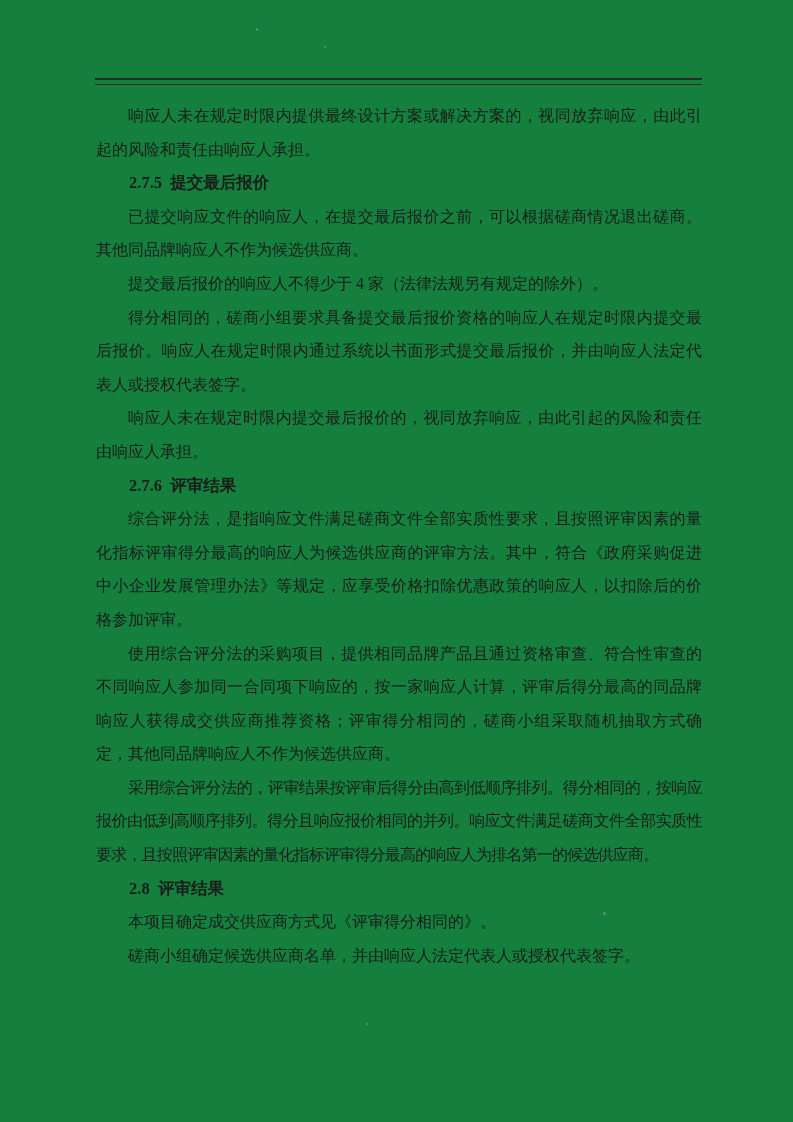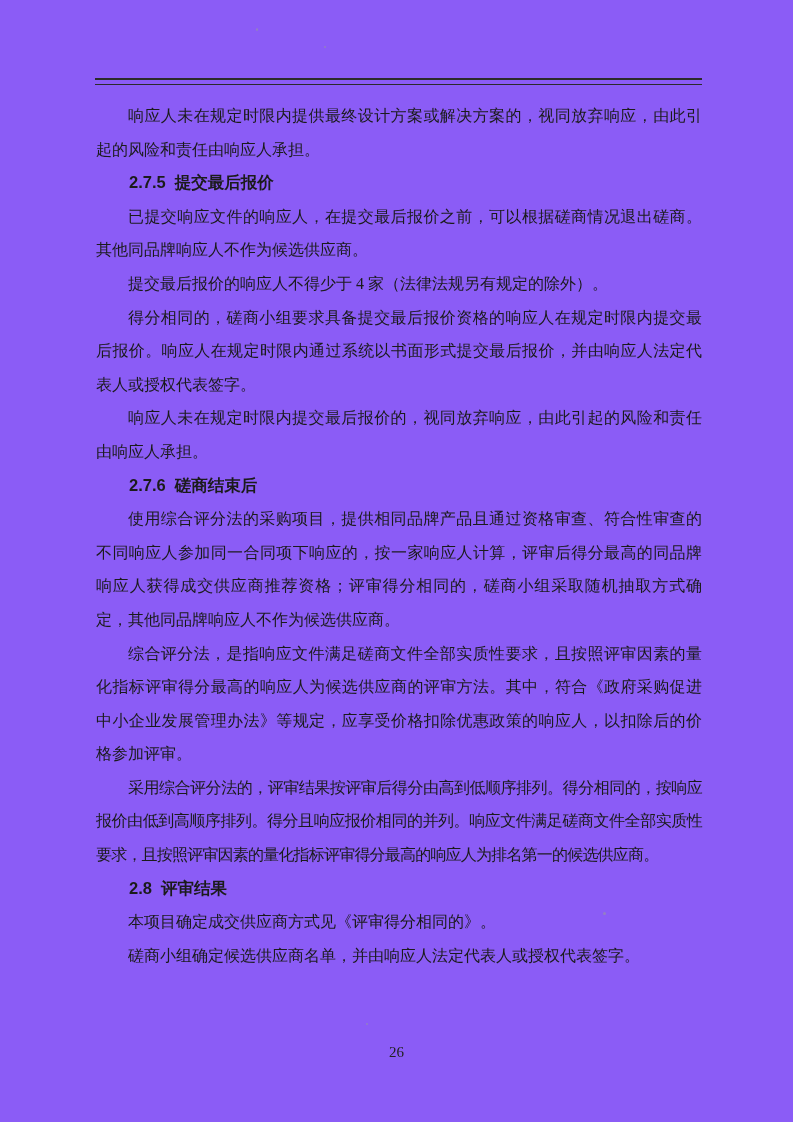--- a/index.html
+++ b/index.html
@@ -4,21 +4,21 @@
 <style>
   html, body {
     margin: 0;
     padding: 0;
     background: #ffffff;
   }
   .page {
     position: relative;
     width: 793px;
     height: 1122px;
-    background: #8b5cf6;
+    background: #15803d;
     overflow: hidden;
     font-family: "Liberation Serif", "DejaVu Serif", serif;
     color: #1b1b1b;
   }
   .header-rule {
     position: absolute;
     left: 95px;
     top: 78px;
     width: 607px;
     height: 3.5px;
@@ -34,21 +34,21 @@
     line-height: 33.6px;
     text-align: justify;
     text-justify: inter-ideograph;
   }
   .content p {
     margin: 0;
     text-indent: 2em;
     white-space: pre-wrap;
   }
   .content p.heading {
-    font-family: Liberation Sans, sans-serif;
+    font-family: Liberation Serif, serif;
     font-weight: 700;
     font-size: 16.5px;
   }
   .content p.tight {
     letter-spacing: -0.8px;
   }
   .footer {
     position: absolute;
     left: 0;
     top: 1044px;
@@ -80,24 +80,23 @@
 
   <div class="header-rule"></div>
 
   <div class="content">
     <p class="para">响应人未在规定时限内提供最终设计方案或解决方案的，视同放弃响应，由此引起的风险和责任由响应人承担。</p>
     <p class="heading">2.7.5  提交最后报价</p>
     <p class="para">已提交响应文件的响应人，在提交最后报价之前，可以根据磋商情况退出磋商。其他同品牌响应人不作为候选供应商。</p>
     <p class="para">提交最后报价的响应人不得少于 4 家（法律法规另有规定的除外）。</p>
     <p class="para">得分相同的，磋商小组要求具备提交最后报价资格的响应人在规定时限内提交最后报价。响应人在规定时限内通过系统以书面形式提交最后报价，并由响应人法定代表人或授权代表签字。</p>
     <p class="para">响应人未在规定时限内提交最后报价的，视同放弃响应，由此引起的风险和责任由响应人承担。</p>
-    <p class="heading">2.7.6  磋商结束后</p>
+    <p class="heading">2.7.6  评审结果</p>
+    <p class="para">综合评分法，是指响应文件满足磋商文件全部实质性要求，且按照评审因素的量化指标评审得分最高的响应人为候选供应商的评审方法。其中，符合《政府采购促进中小企业发展管理办法》等规定，应享受价格扣除优惠政策的响应人，以扣除后的价格参加评审。</p>
     <p class="para">使用综合评分法的采购项目，提供相同品牌产品且通过资格审查、符合性审查的不同响应人参加同一合同项下响应的，按一家响应人计算，评审后得分最高的同品牌响应人获得成交供应商推荐资格；评审得分相同的，磋商小组采取随机抽取方式确定，其他同品牌响应人不作为候选供应商。</p>
-    <p class="para">综合评分法，是指响应文件满足磋商文件全部实质性要求，且按照评审因素的量化指标评审得分最高的响应人为候选供应商的评审方法。其中，符合《政府采购促进中小企业发展管理办法》等规定，应享受价格扣除优惠政策的响应人，以扣除后的价格参加评审。</p>
     <p class="para tight">采用综合评分法的，评审结果按评审后得分由高到低顺序排列。得分相同的，按响应报价由低到高顺序排列。得分且响应报价相同的并列。响应文件满足磋商文件全部实质性要求，且按照评审因素的量化指标评审得分最高的响应人为排名第一的候选供应商。</p>
     <p class="heading">2.8  评审结果</p>
     <p class="para">本项目确定成交供应商方式见《评审得分相同的》。</p>
     <p class="para">磋商小组确定候选供应商名单，并由响应人法定代表人或授权代表签字。</p>
   </div>
 
-  <div class="footer">26</div>
 
 </div>
 
 </body></html>

